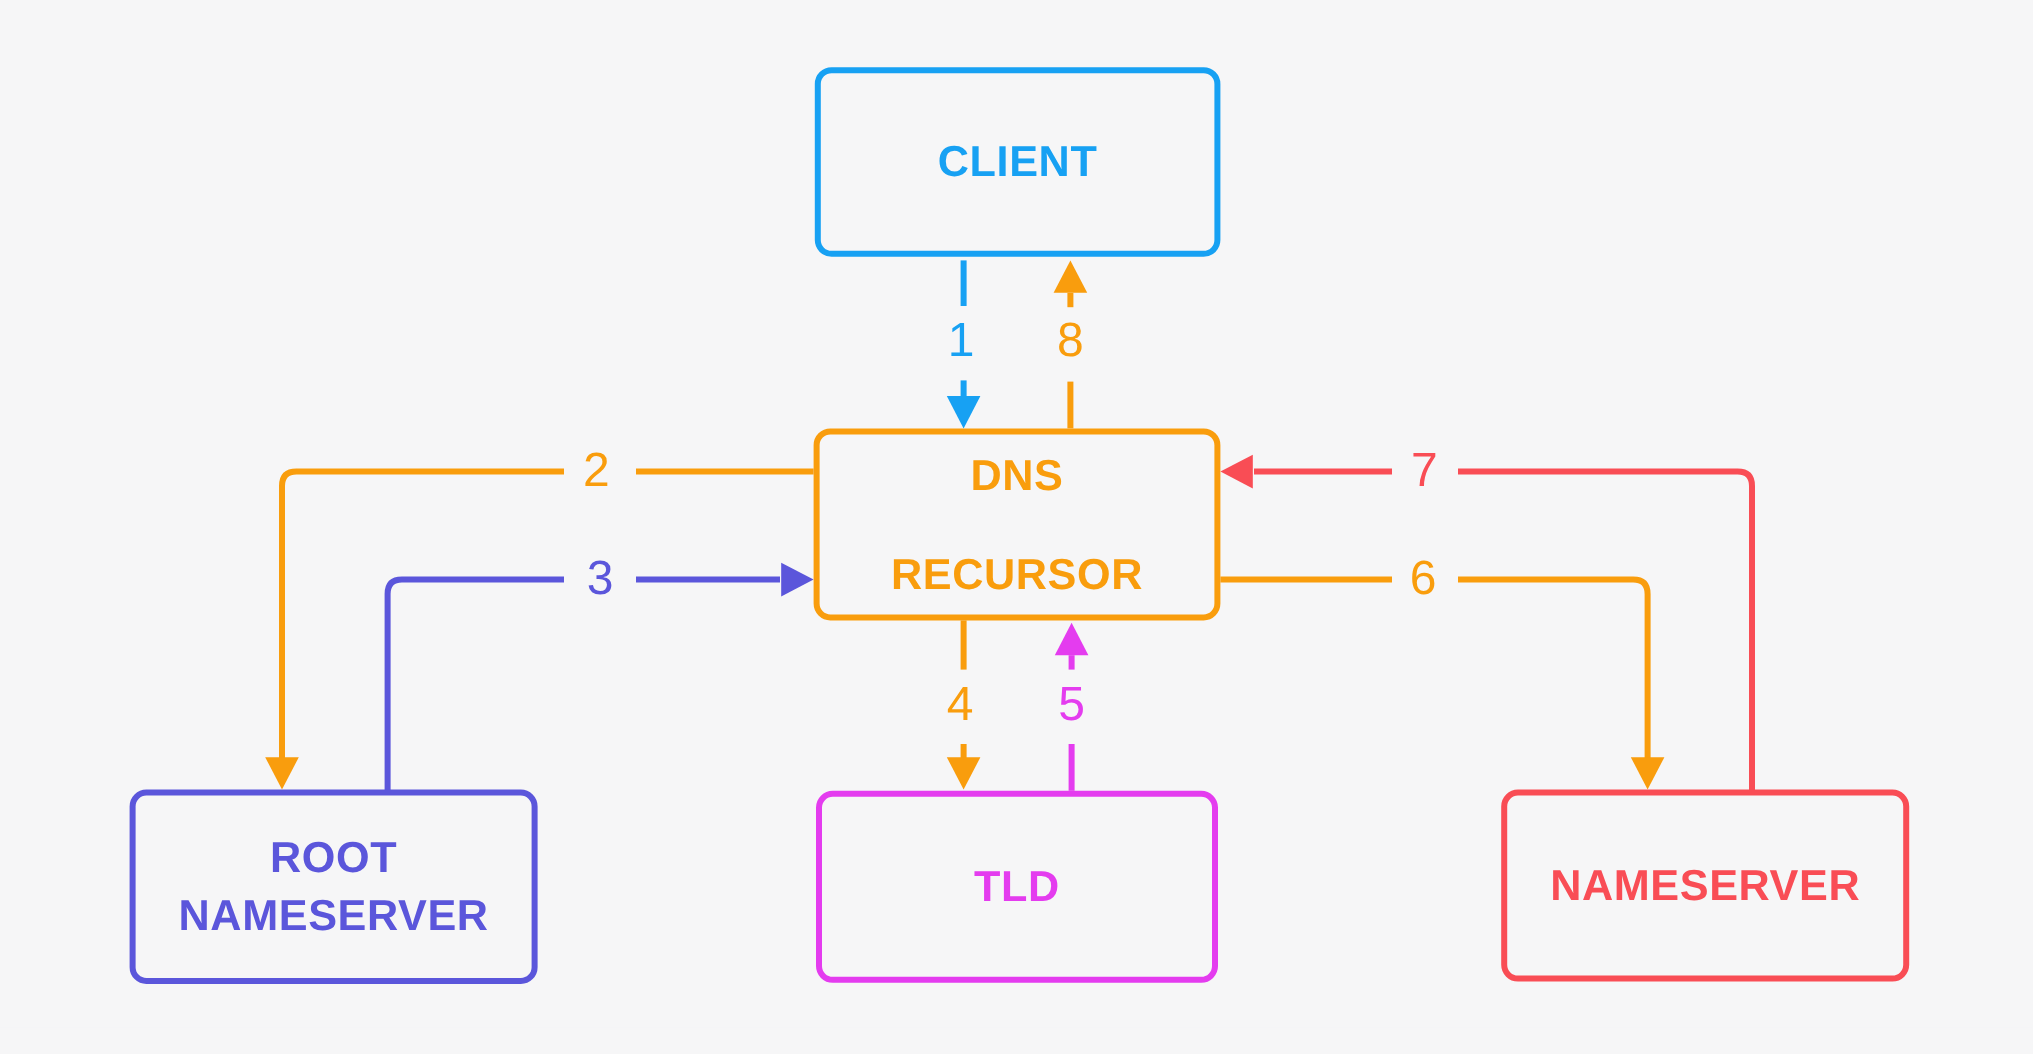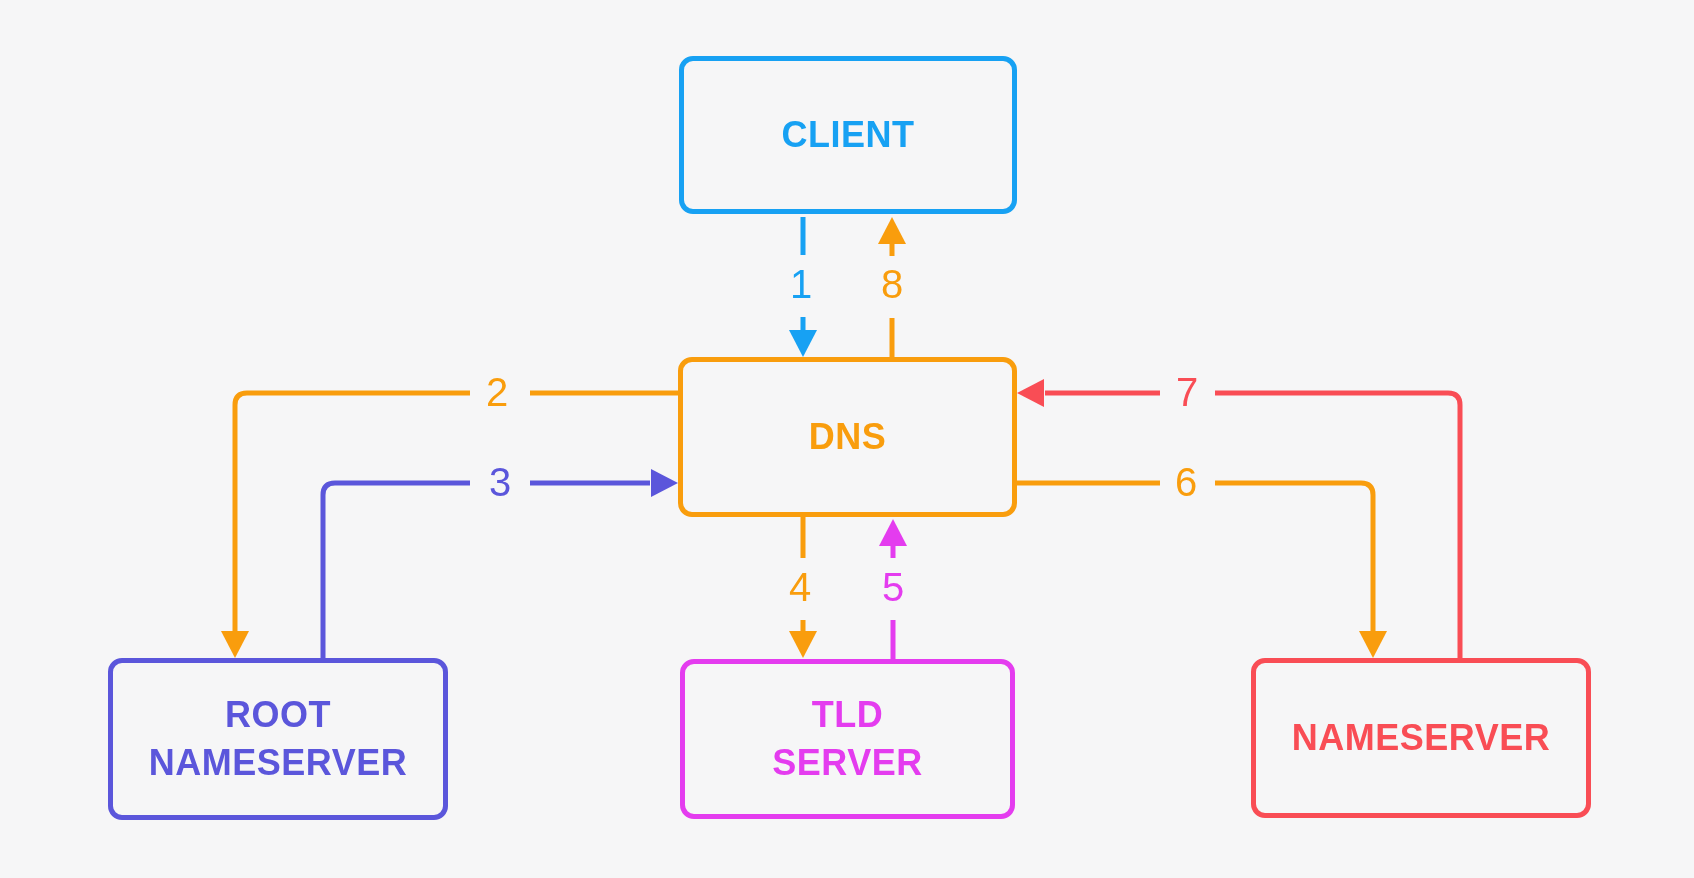--- a/index.html
+++ b/index.html
@@ -80,30 +80,30 @@
     <path class="stroke-red" d="M1160 393 H1045"></path>
     <polygon class="fill-red" points="1017,393 1044,379 1044,407"></polygon>
   </svg>
 
   <div class="node node-client">
     <div>CLIENT</div>
   </div>
 
   <div class="node node-recursor">
     <div>DNS</div>
+    <div>RECURSOR</div>
   </div>
 
   <div class="node node-root">
     <div>ROOT</div>
     <div>NAMESERVER</div>
   </div>
 
   <div class="node node-tld">
     <div>TLD</div>
-    <div>SERVER</div>
   </div>
 
   <div class="node node-auth">
     <div>NAMESERVER</div>
   </div>
 
   <div class="num text-blue" style="left:801px;top:284px">1</div>
   <div class="num text-orange" style="left:892px;top:284px">8</div>
   <div class="num text-orange" style="left:497px;top:392px">2</div>
   <div class="num text-purple" style="left:500px;top:482px">3</div>

